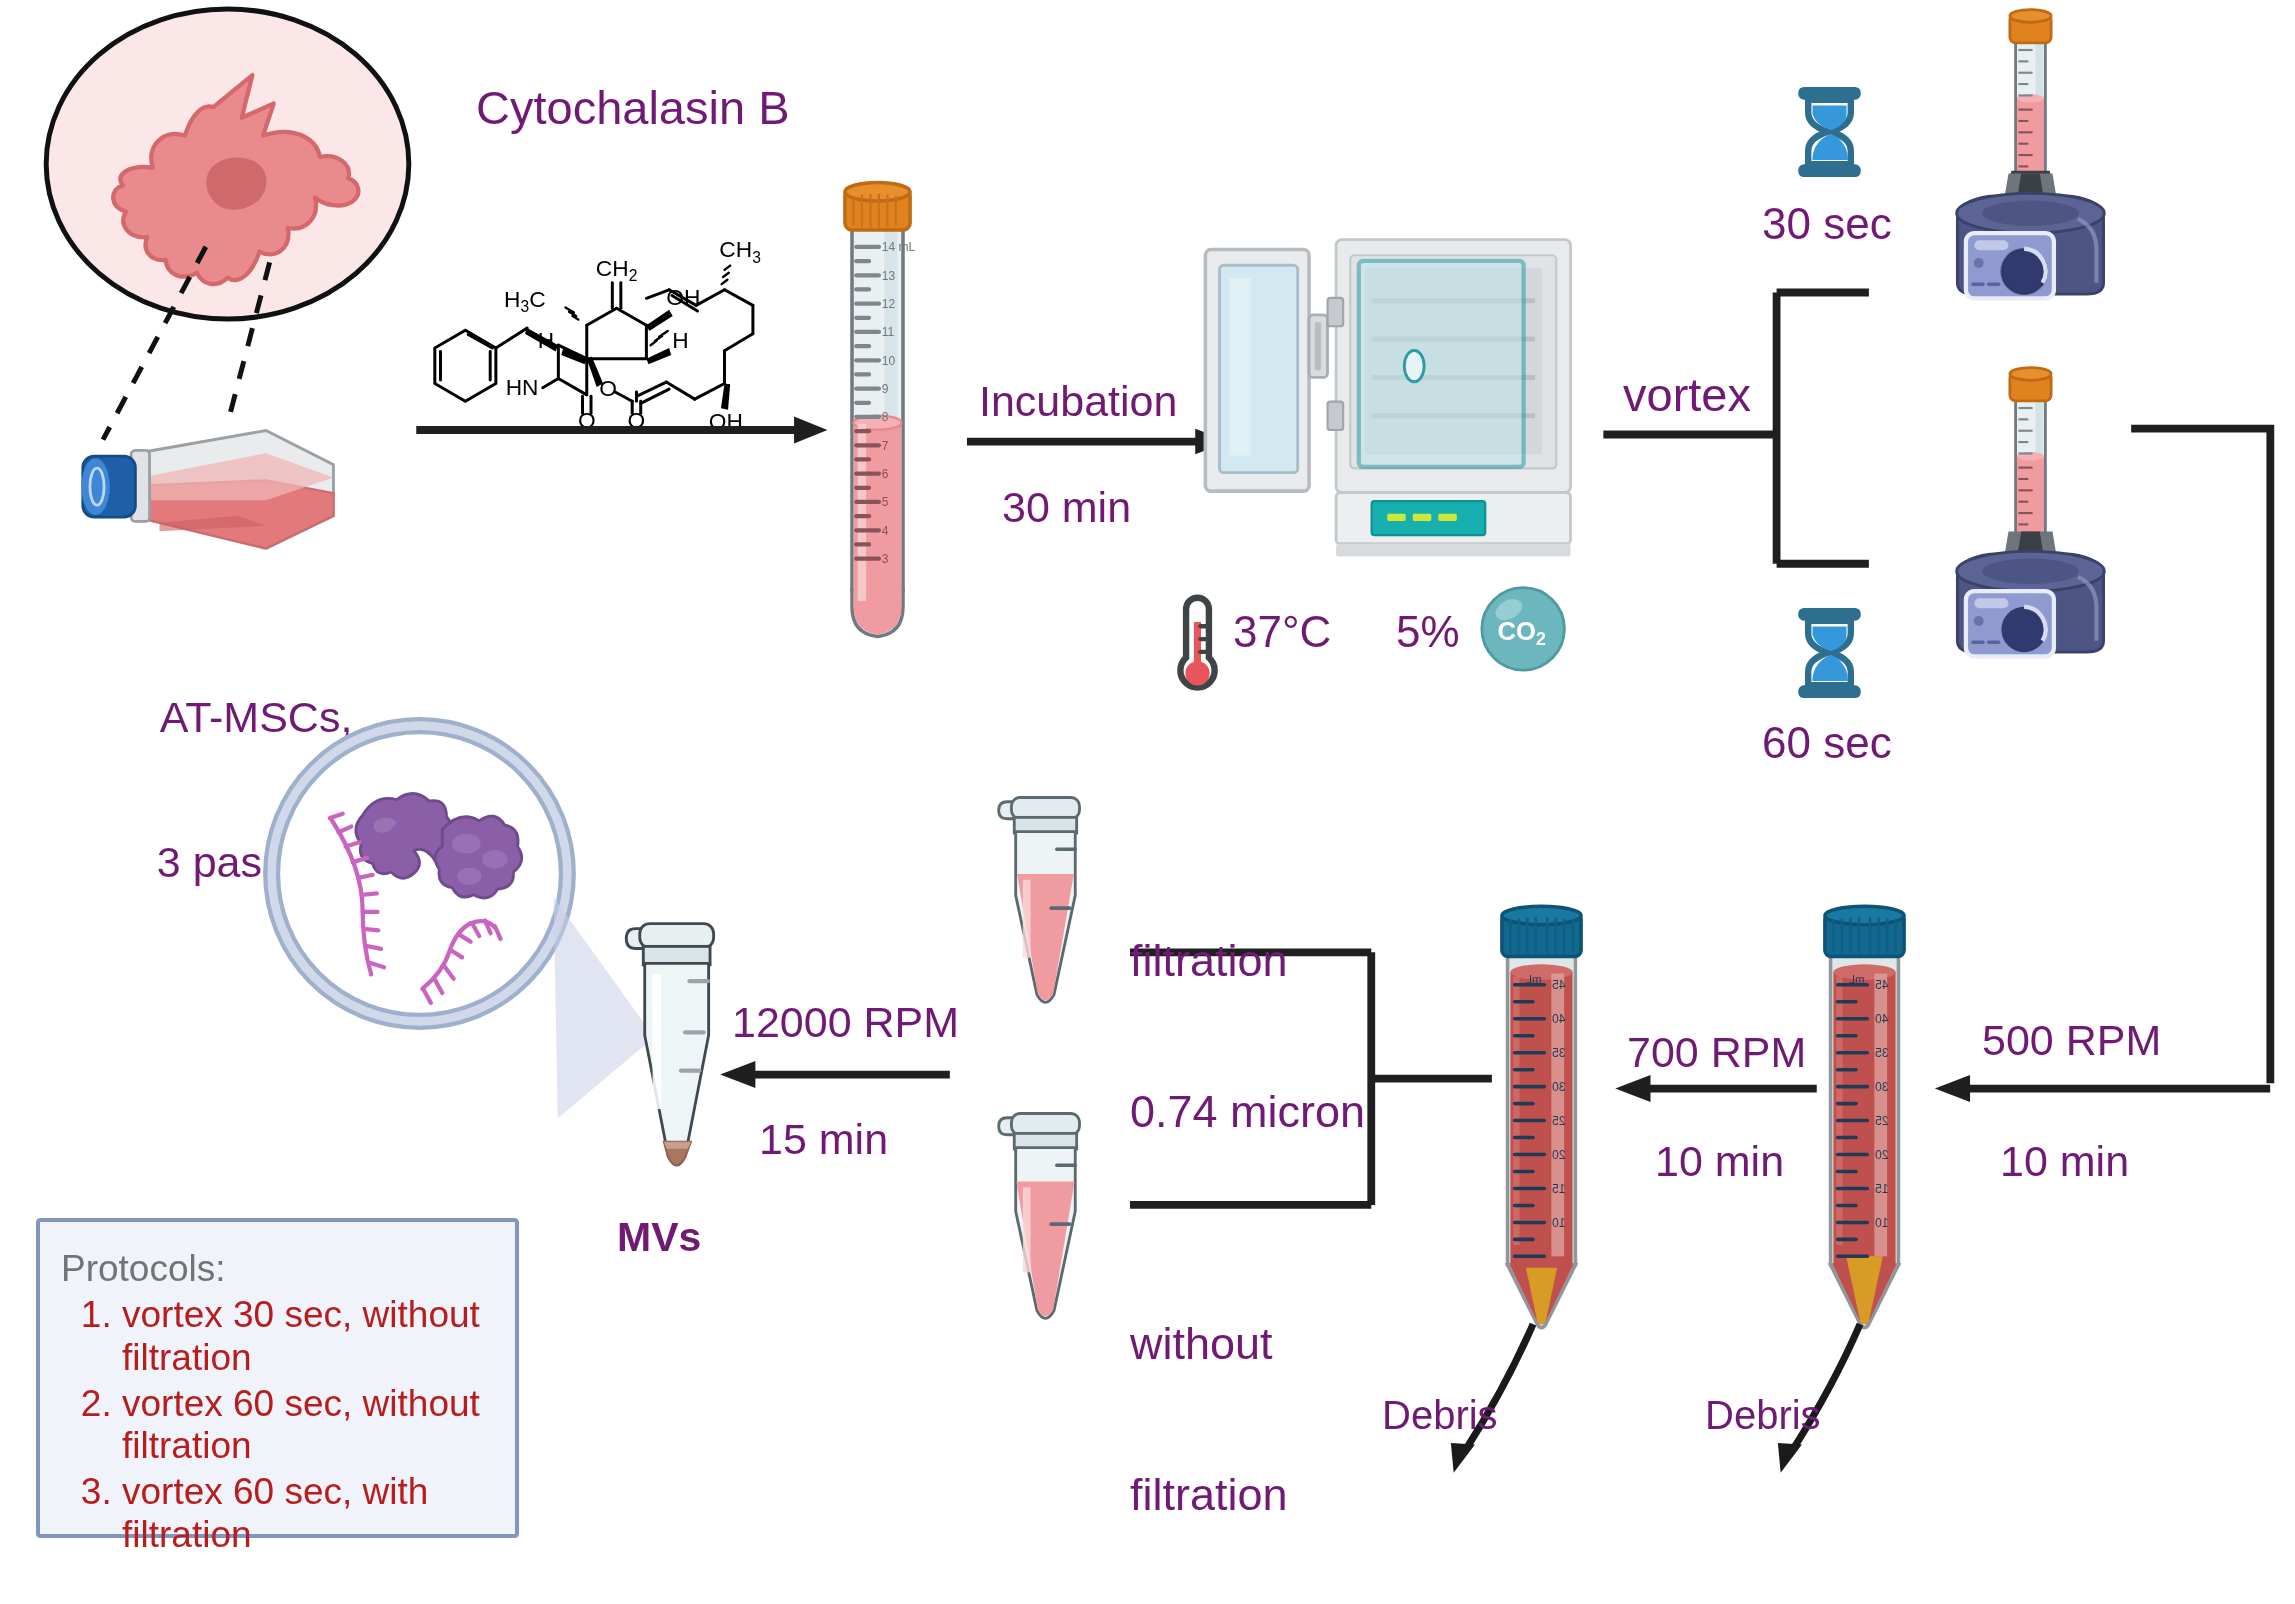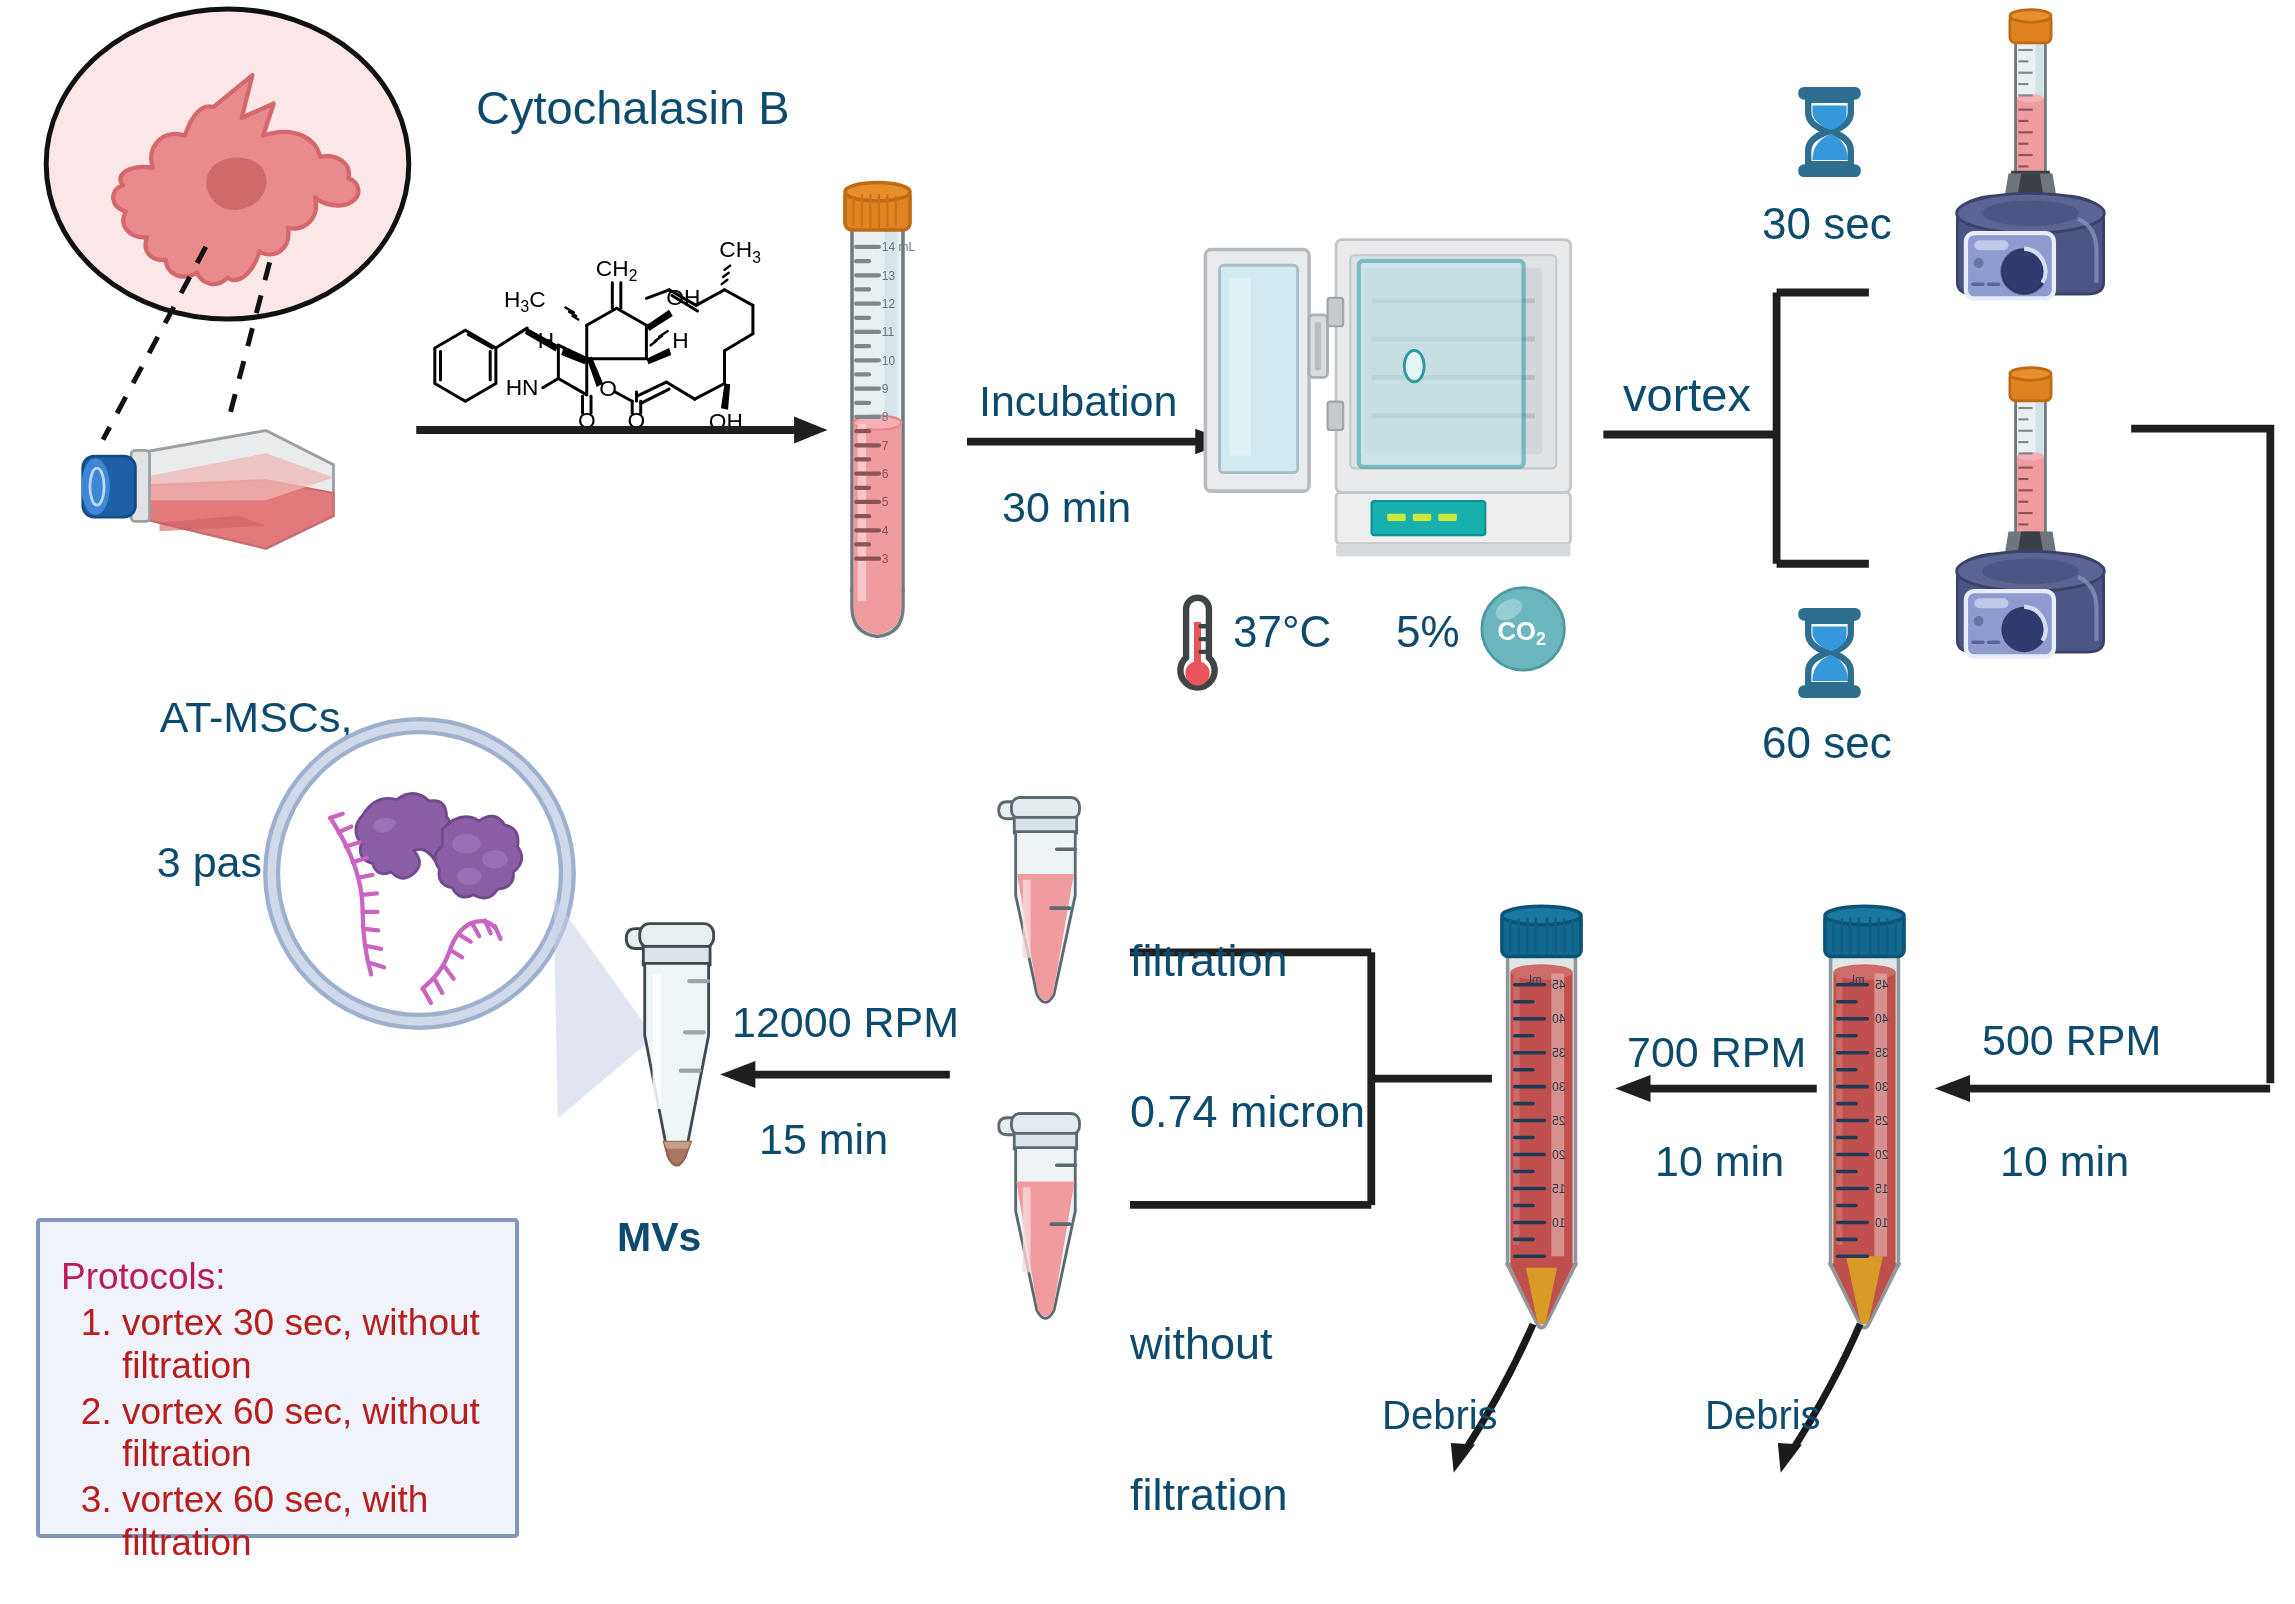--- a/index.html
+++ b/index.html
@@ -1,28 +1,28 @@
 <!DOCTYPE html>
 <html style="font-size:11.4px"><head>
 <meta charset="utf-8">
 <title>MV Isolation Protocol Diagram</title>
 <style>
   html,body{margin:0;padding:0;background:#fff;}
   body{font-family:"Liberation Sans","DejaVu Sans",sans-serif;}
   #stage{position:relative;width:2295px;height:1605px;background:#ffffff;overflow:hidden;}
   .abs{position:absolute;}
-  .txt{color:#0c4a6e;white-space:pre;line-height:1.12;}
+  .txt{color:#701a75;white-space:pre;line-height:1.12;}
   .t-lg{font-size:43px;}
   .bold{font-weight:700;}
   svg{display:block;overflow:visible;}
   .protocols-box{
      background:#f0f3fa;border:4.3px solid #8296bd;border-radius:4.3px;
      box-sizing:border-box;
   }
-  .protocols-box .head{font-size:37px;color:#be185d;margin-top:8px;}
+  .protocols-box .head{font-size:37px;color:#737373;}
   .protocols-box ol{margin:4.3px 0 0 0;padding-left:61px;font-size:37px;color:#b91c1c;}
   .protocols-box li{margin-bottom:2.8px;line-height:1.16;}
   .chem text{font-family:"Liberation Sans","DejaVu Sans",sans-serif;fill:#000;}
 </style>
 </head>
 <body>
 
 <div id="stage">
 
   <div class="abs" style="left:39px;top:3.6px;">

